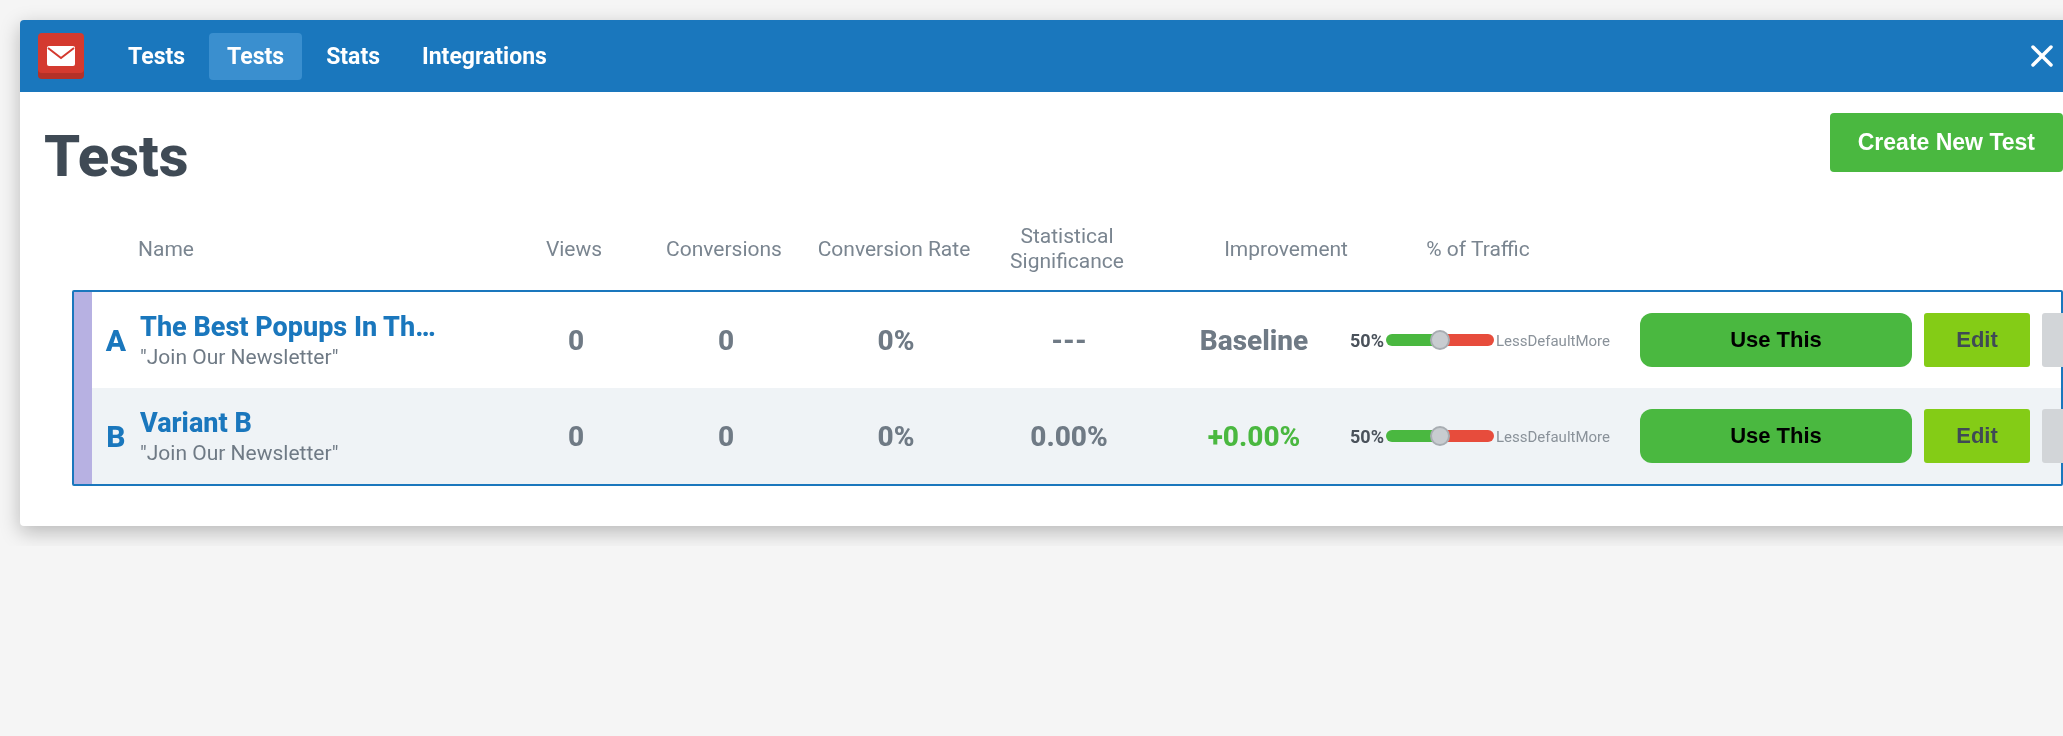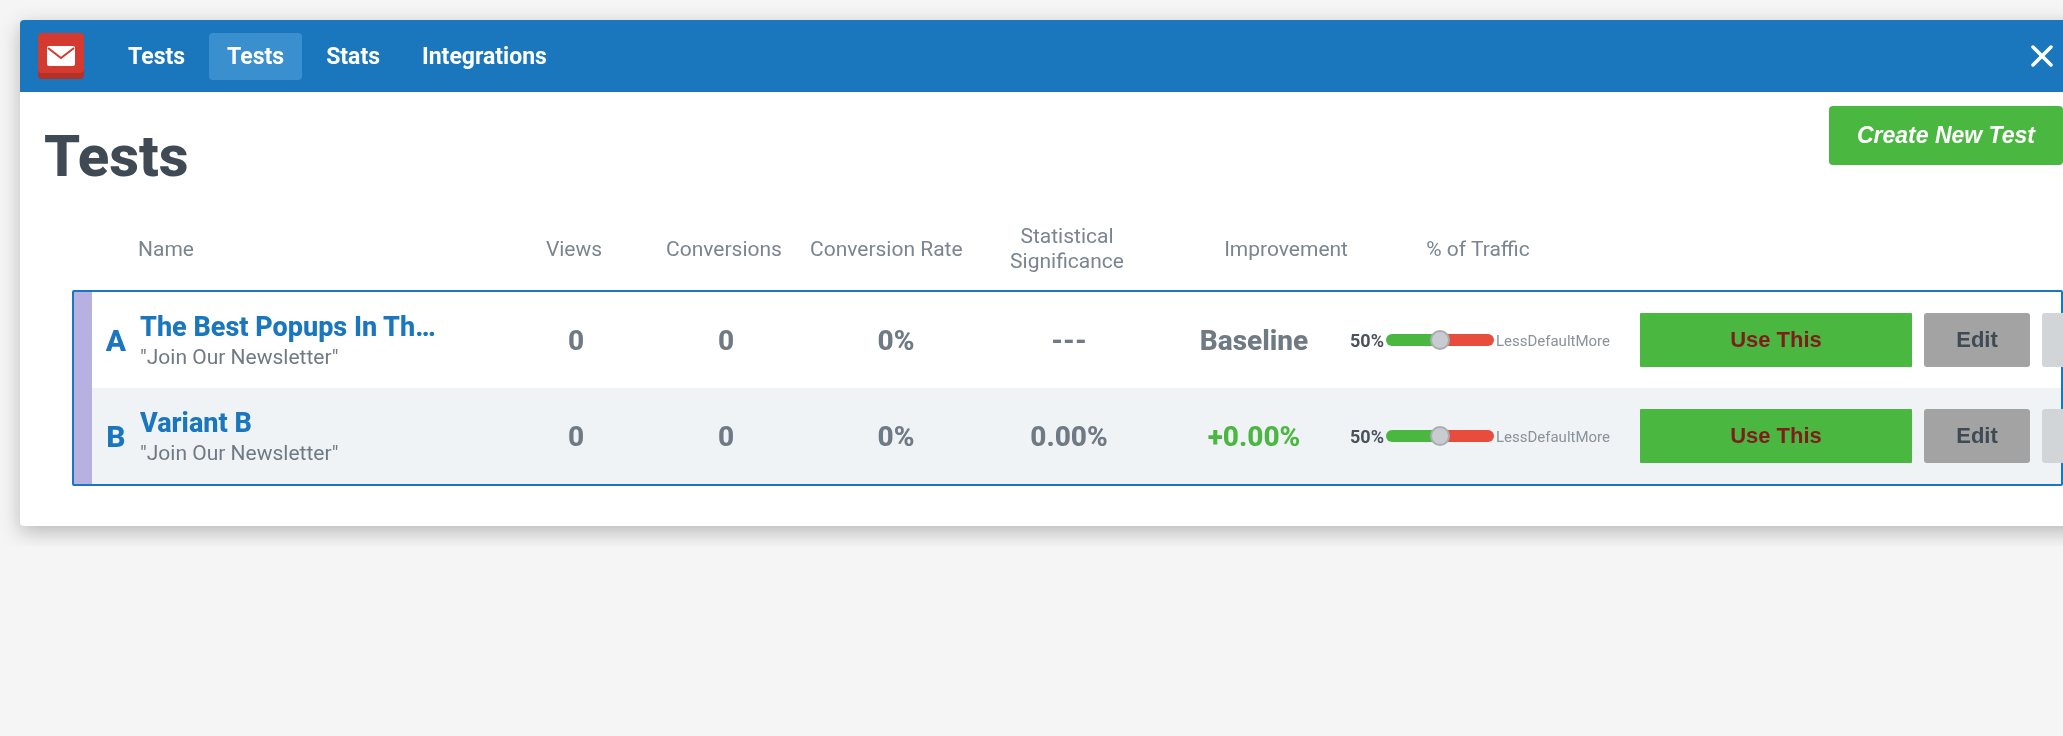--- a/index.html
+++ b/index.html
@@ -67,48 +67,47 @@
   }
   .page-title {
     font-size: 58px;
     font-weight: 800;
     color: #3f4a55;
     margin-bottom: 24px;
     margin-left: 4px;
   }
   .create-btn {
     position: absolute;
-    top: 14px;
+    top: 21px;
     right: 20px;
     background: #4ab840;
     color: #fff;
     border: none;
     font-size: 23px;
     font-weight: 700;
     padding: 16px 28px;
     border-radius: 4px;
     cursor: pointer;
-    font-style: italic;
   }
   .table {
     width: 100%;
     padding-left: 32px;
   }
   .thead {
     display: flex;
     align-items: center;
     padding: 10px 0 16px 0;
     color: #7a8590;
     font-size: 21px;
   }
   .col-letter { width: 66px; flex: none; }
   .col-name   { width: 372px; flex: none; padding-left: 0; }
   .col-views  { width: 128px; flex: none; text-align: center; }
   .col-conv   { width: 172px; flex: none; text-align: center; }
-  .col-rate   { width: 168px; flex: none; }
+  .col-rate   { width: 168px; flex: none; text-align: center; }
   .col-sig    { width: 178px; flex: none; text-align: center; }
   .col-imp    { width: 192px; flex: none; text-align: right; }
   .col-traf   { width: 260px; flex: none; text-align: center; }
   .col-act    { flex: 1; }
   .thead .col-letter { }
   .tbody {
     border: 2px solid #1a77bd;
     border-radius: 2px;
   }
   .row {
@@ -212,31 +211,31 @@
     flex: 1;
     display: flex;
     align-items: center;
     justify-content: flex-end;
     gap: 12px;
     padding-right: 14px;
     padding-left: 30px;
   }
   .use-btn {
     background: #4ab840;
-    color: #7f1d1d;
+    color: #000000;
     border: none;
     font-size: 22px;
     font-weight: 700;
     width: 272px;
     height: 54px;
-    border-radius: 1px;
+    border-radius: 12px;
     cursor: pointer;
   }
   .edit-btn {
-    background: #a3a3a3;
+    background: #84cc16;
     color: #3f4a55;
     border: none;
     font-size: 22px;
     font-weight: 700;
     width: 106px;
     height: 54px;
     border-radius: 3px;
     cursor: pointer;
   }
   .more-btn {

